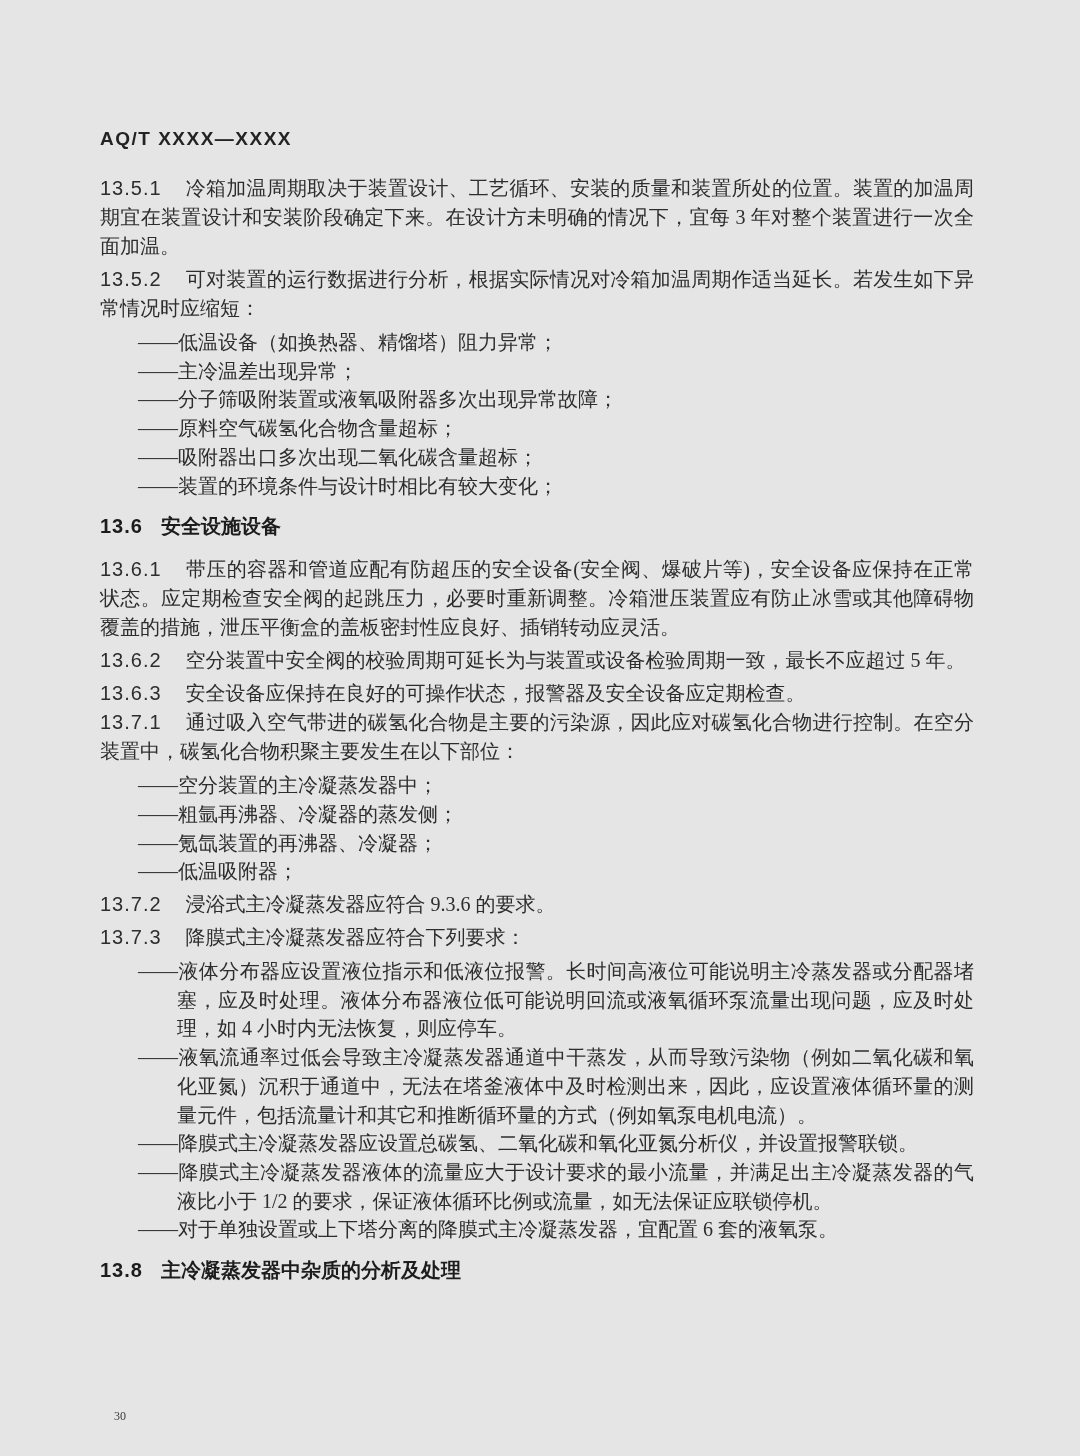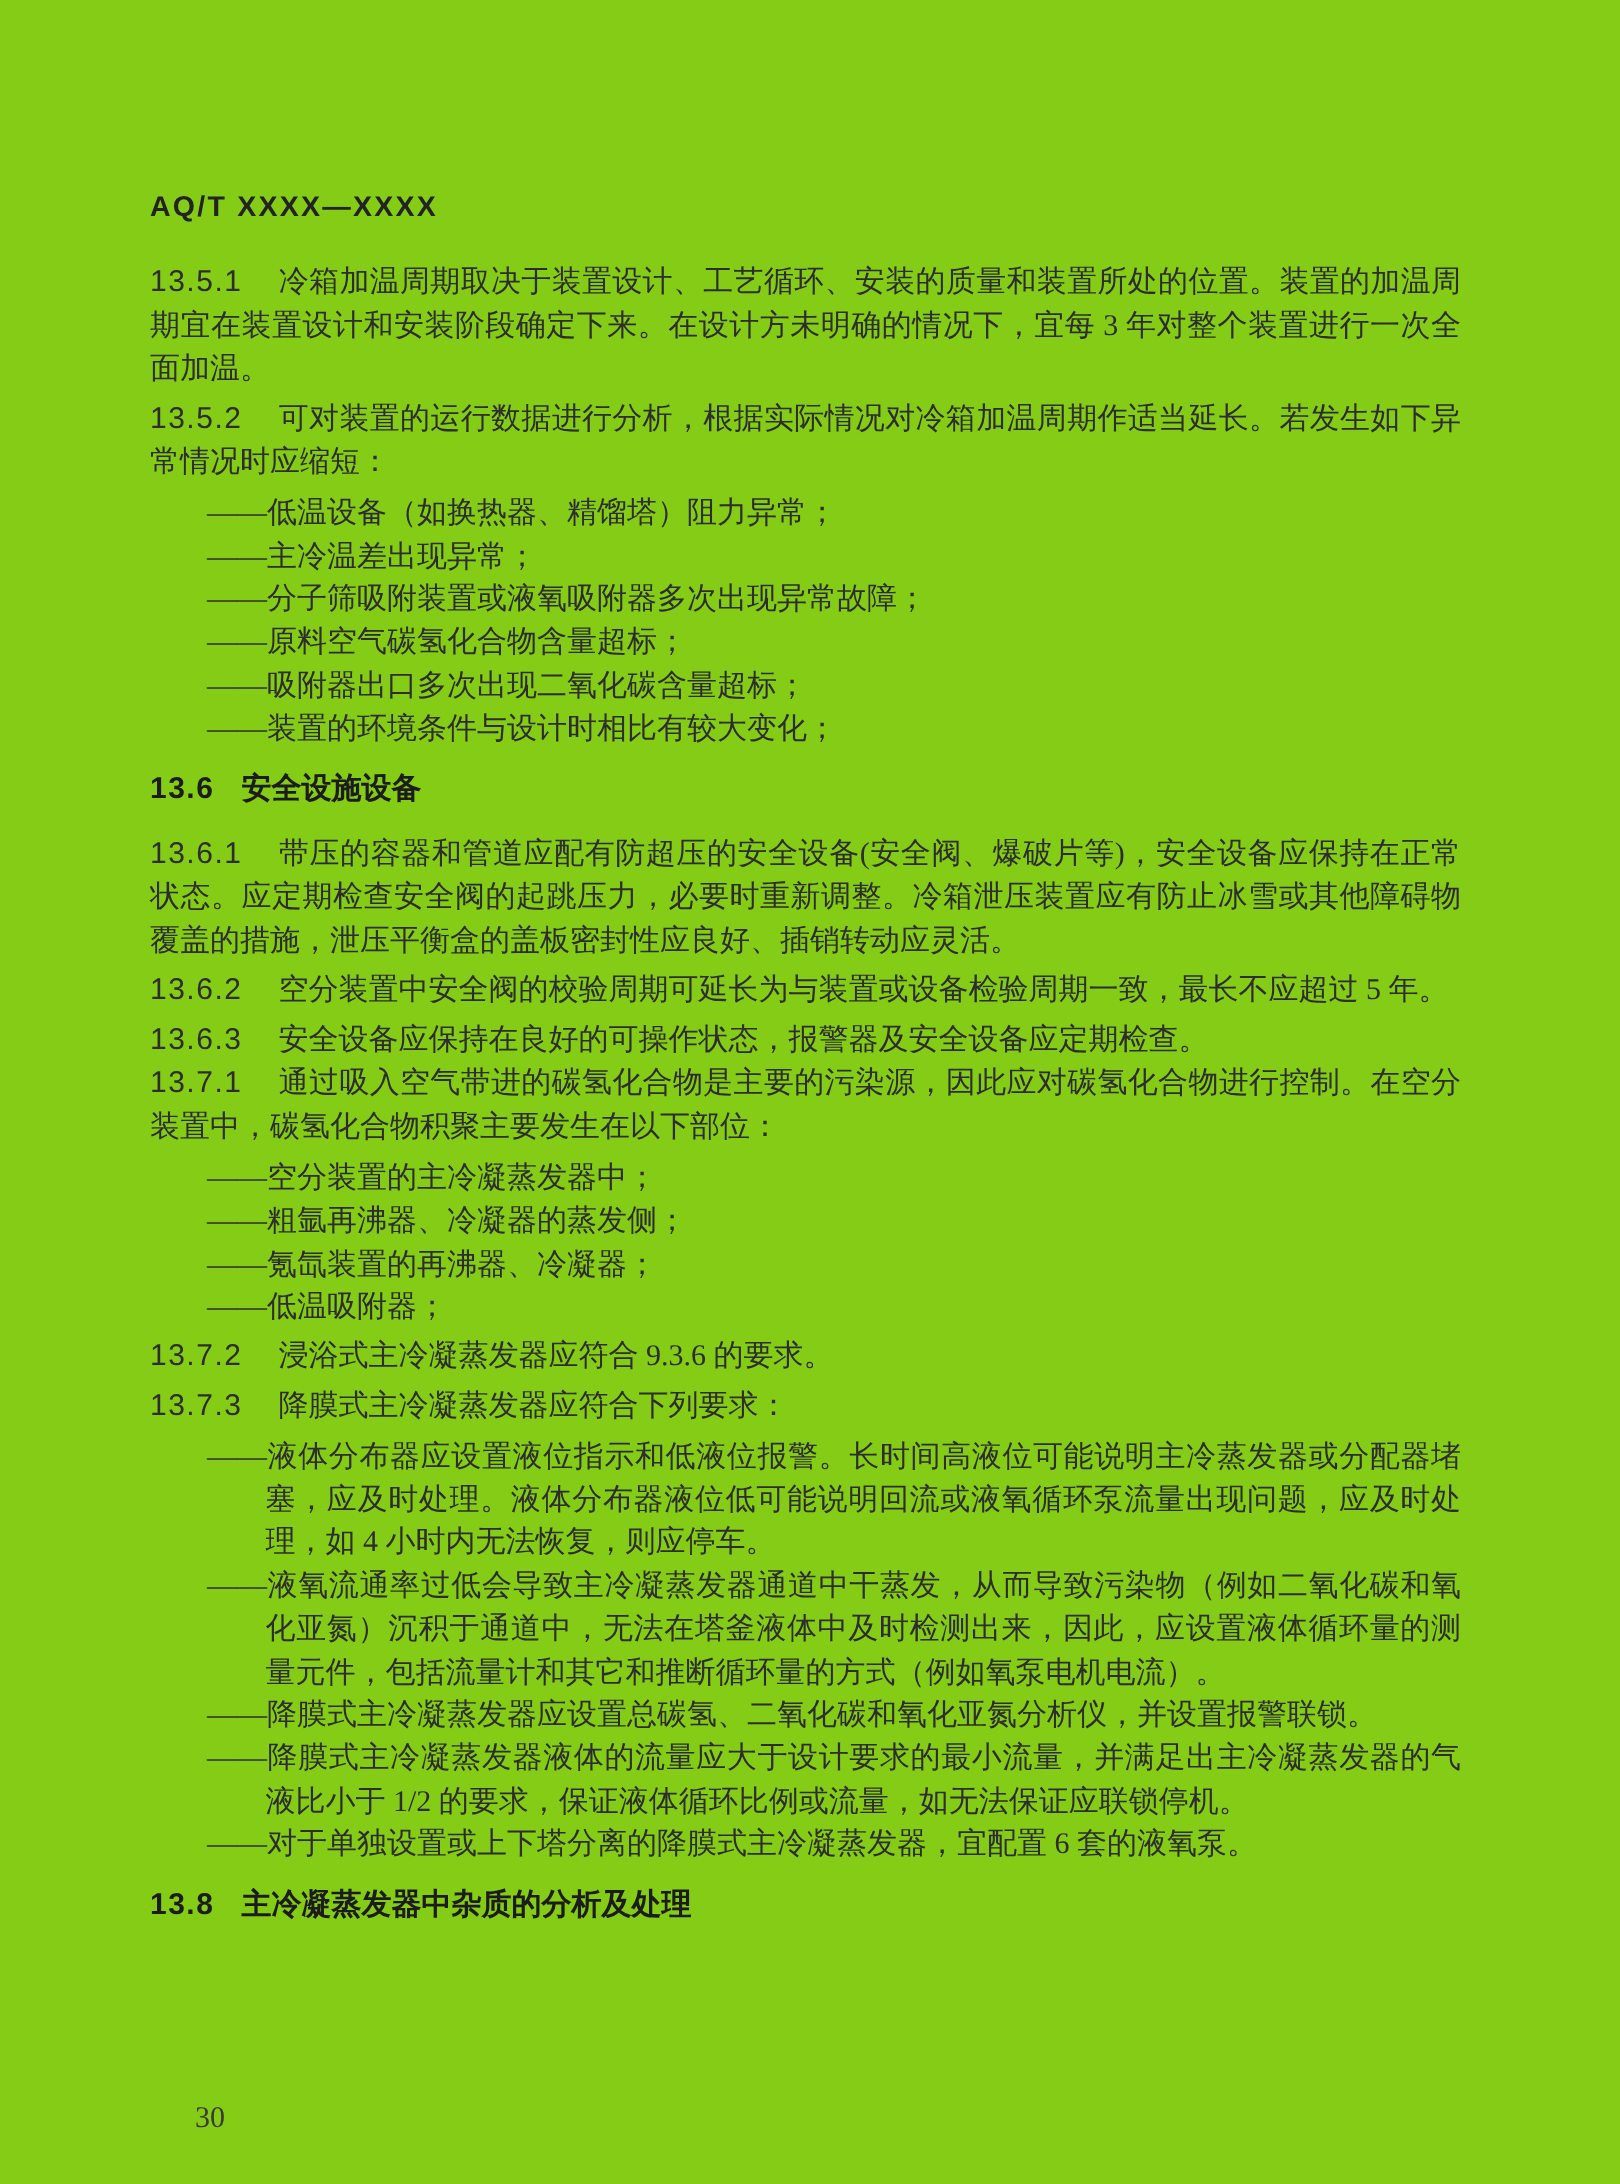--- a/index.html
+++ b/index.html
@@ -12,21 +12,21 @@
     height: 1456px;
     position: relative;
     overflow: hidden;
     color: #2d2d2d;
     font-family: "Liberation Serif", "DejaVu Serif", serif;
     font-size: 20px;
   }
   .page {
     position: absolute;
     inset: 0;
-    background: #84cc16;
+    background: #e5e5e5;
   }
   .doc {
     position: absolute;
     left: 100px;
     top: 128px;
     width: 874px;
   }
   .page-header {
     font-family: "Liberation Sans", "DejaVu Sans", sans-serif;
     font-weight: 700;
@@ -62,23 +62,23 @@
   }
   .dash-list { margin-top: 5px; }
   .dash-item {
     line-height: 28.7px;
     padding-left: 77px;
     text-indent: -39px;
     text-align: justify;
   }
   .page-number {
     position: absolute;
-    left: 130px;
+    left: 114px;
     bottom: 32px;
-    font-size: 20px;
+    font-size: 12px;
     color: #3a3a3a;
     font-family: "Liberation Serif", "DejaVu Serif", serif;
   }
 </style>
 </head>
 <body>
 
 <div class="page">
   <div class="doc">
 

